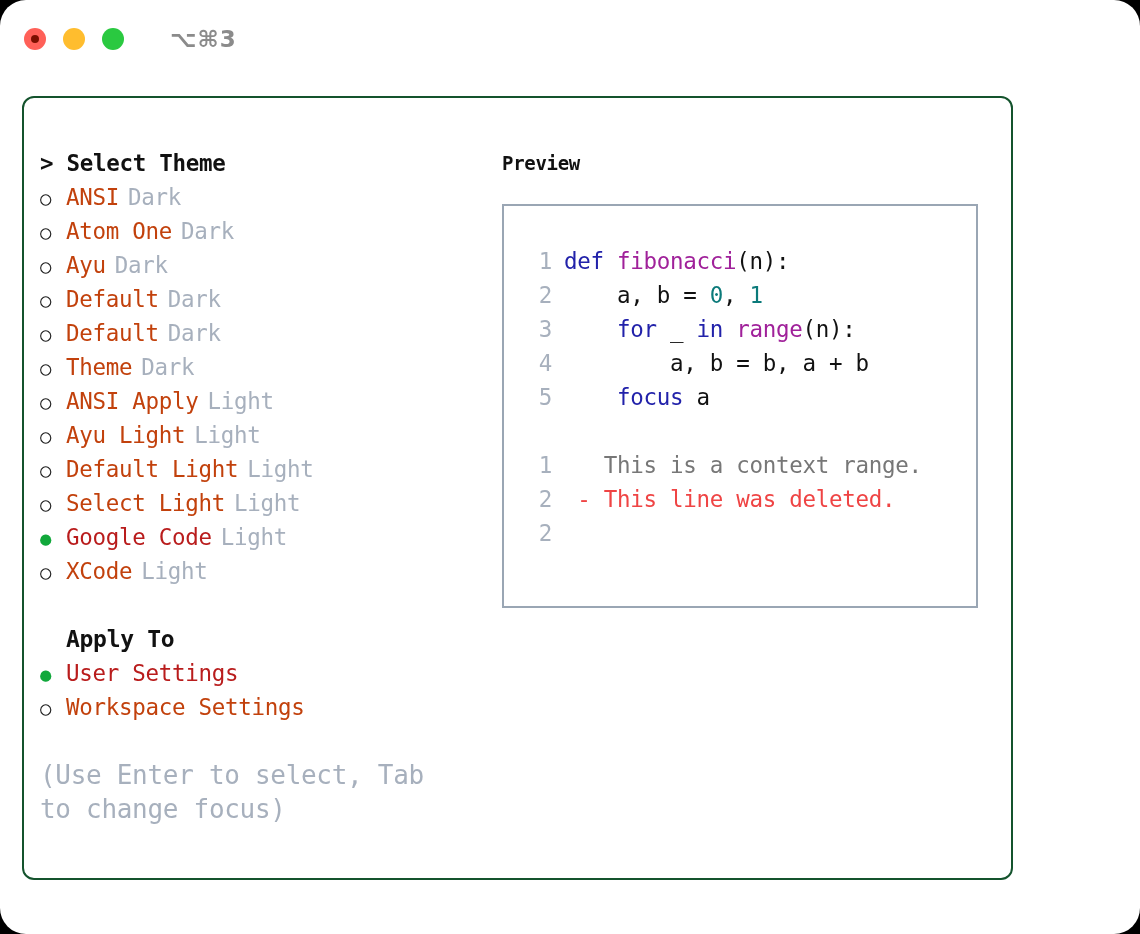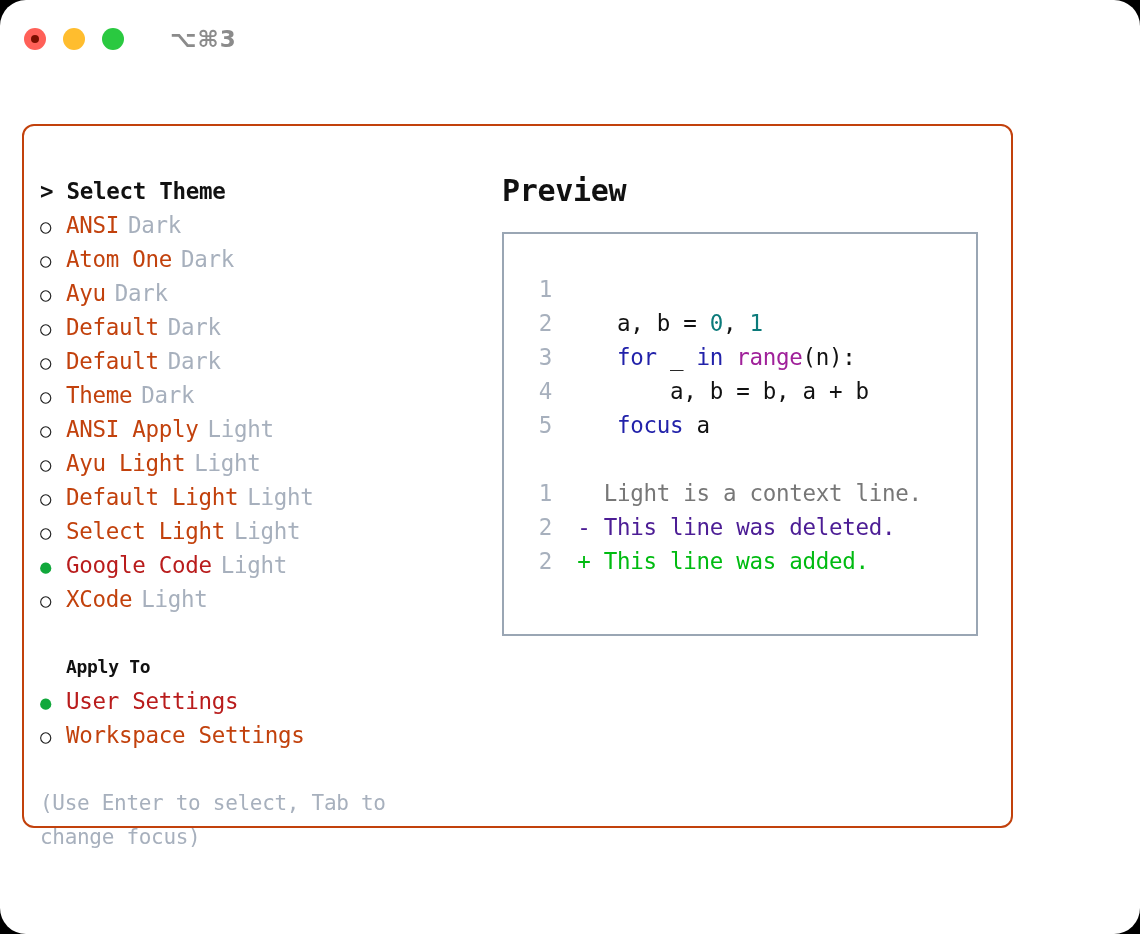--- a/index.html
+++ b/index.html
@@ -65,26 +65,25 @@
     letter-spacing: 1px;
     font-family: "DejaVu Sans", "Liberation Sans", sans-serif;
   }
 
   
   .panel {
     position: absolute;
     left: 22px;
     top: 96px;
     width: 991px;
-    height: 704px;
-    border: 2px solid #c2410c;
+    height: 784px;
+    border: 2px solid #14532d;
     border-radius: 12px;
     box-sizing: border-box;
     background: #ffffff;
-    margin-top: 28px;
   }
 
   .panel-inner {
     position: absolute;
     left: 0; top: 0;
     width: 100%;
     height: 100%;
   }
 
   
@@ -126,48 +125,48 @@
   .opt-label { color: #c2410c; }
   .opt-row.selected .opt-label { color: #b91c1c; }
   .opt-tag {
     color: #a7b0bd;
     margin-left: 9px;
   }
 
   .spacer-row { height: 34px; }
 
   .group-head {
-    font-size: 18px;
+    font-size: 23px;
     font-weight: bold;
     color: #111111;
     line-height: 34px;
     height: 34px;
     padding-left: 26px;
     white-space: pre;
     letter-spacing: -0.3px;
   }
 
   .hint {
     margin-top: 34px;
-    font-size: 21px;
+    font-size: 26px;
     line-height: 34px;
     color: #a7b0bd;
     width: 410px;
     letter-spacing: -0.3px;
   }
 
   
   .right-col {
     position: absolute;
     left: 478px;
     top: 48px;
     width: 490px;
   }
   .preview-title {
-    font-size: 30px;
+    font-size: 19px;
     font-weight: bold;
     color: #111111;
     line-height: 34px;
     letter-spacing: -0.3px;
   }
 
   .preview-box {
     margin-top: 24px;
     width: 476px;
     height: 404px;
@@ -196,21 +195,21 @@
   .code-text { white-space: pre; }
 
   
   .tok-kw   { color: #2222aa; }
   .tok-fn   { color: #a0219a; }
   .tok-num  { color: #0b7a7a; }
   .tok-plain{ color: #111111; }
 
   .diff-gap { height: 34px; }
   .diff-ctx { color: #777777; }
-  .diff-del { color: #4c1d95; text-align: right; }
+  .diff-del { color: #ef4444; text-align: right; }
   .diff-add { color: #00bb11; }
 </style>
 </head>
 <body>
 
 <div id="app">
 
   <div class="titlebar">
     <div class="lights">
       <div class="light red"></div>
@@ -252,30 +251,30 @@
           </div>
 
         <div class="hint">(Use Enter to select, Tab to change focus)</div>
       </div>
 
       <div class="right-col">
         <div class="preview-title">Preview</div>
 
         <div class="preview-box">
           <div id="code-block">
-              <div class="code-line"><span class="gutter">1</span></div>
+              <div class="code-line"><span class="gutter">1</span><span class="code-text"><span class="tok-kw">def </span><span class="tok-fn">fibonacci</span><span class="tok-plain">(n):</span></span></div>
               <div class="code-line"><span class="gutter">2</span><span class="code-text"><span class="tok-plain">    a, b = </span><span class="tok-num">0</span><span class="tok-plain">, </span><span class="tok-num">1</span></span></div>
               <div class="code-line"><span class="gutter">3</span><span class="code-text"><span class="tok-plain">    </span><span class="tok-kw">for</span><span class="tok-plain"> _ </span><span class="tok-kw">in</span><span class="tok-plain"> </span><span class="tok-fn">range</span><span class="tok-plain">(n):</span></span></div>
               <div class="code-line"><span class="gutter">4</span><span class="code-text"><span class="tok-plain">        a, b = b, a + b</span></span></div>
               <div class="code-line"><span class="gutter">5</span><span class="code-text"><span class="tok-plain">    </span><span class="tok-kw">focus</span><span class="tok-plain"> a</span></span></div>
             </div>
           <div class="diff-gap"></div>
           <div id="diff-block">
-              <div class="code-line"><span class="gutter">1</span><span class="code-text diff-ctx">   Light is a context line.</span></div>
+              <div class="code-line"><span class="gutter">1</span><span class="code-text diff-ctx">   This is a context range.</span></div>
               <div class="code-line"><span class="gutter">2</span><span class="code-text diff-del"> - This line was deleted.</span></div>
-              <div class="code-line"><span class="gutter">2</span><span class="code-text diff-add"> + This line was added.</span></div>
+              <div class="code-line"><span class="gutter">2</span></div>
             </div>
         </div>
       </div>
 
     </div>
   </div>
 </div>
 
 </body></html>

